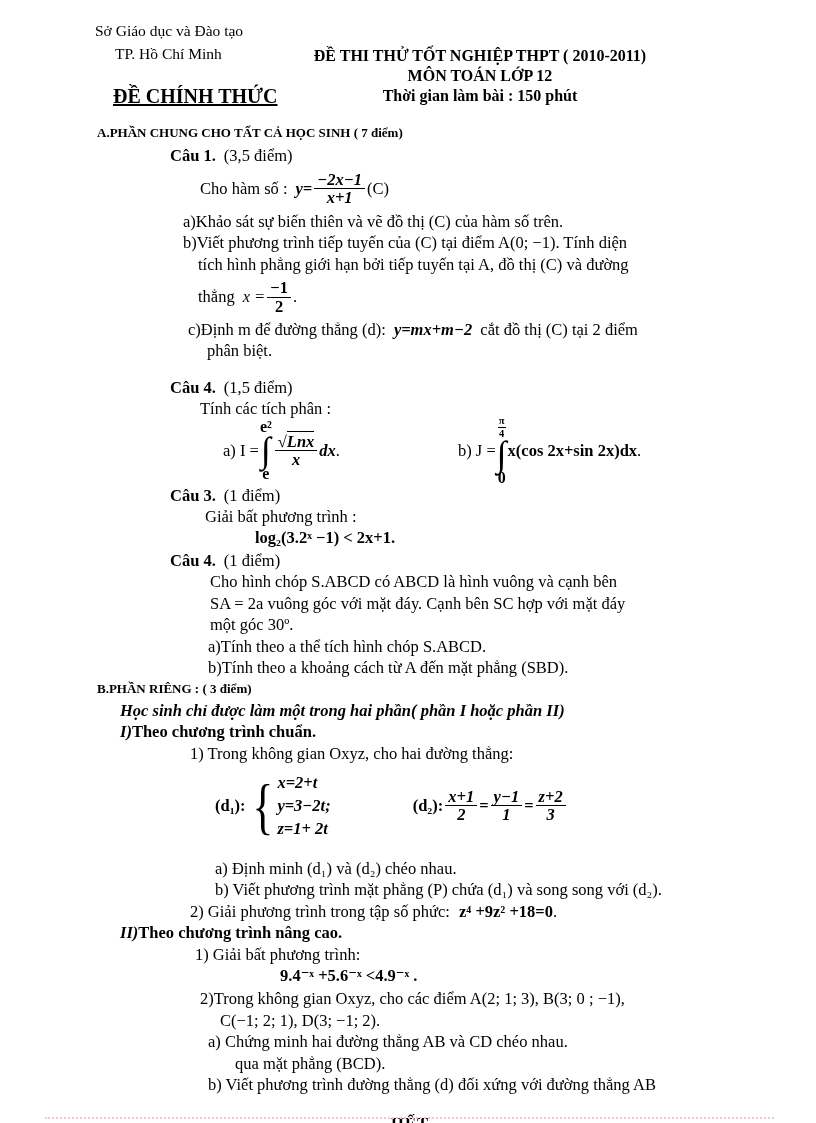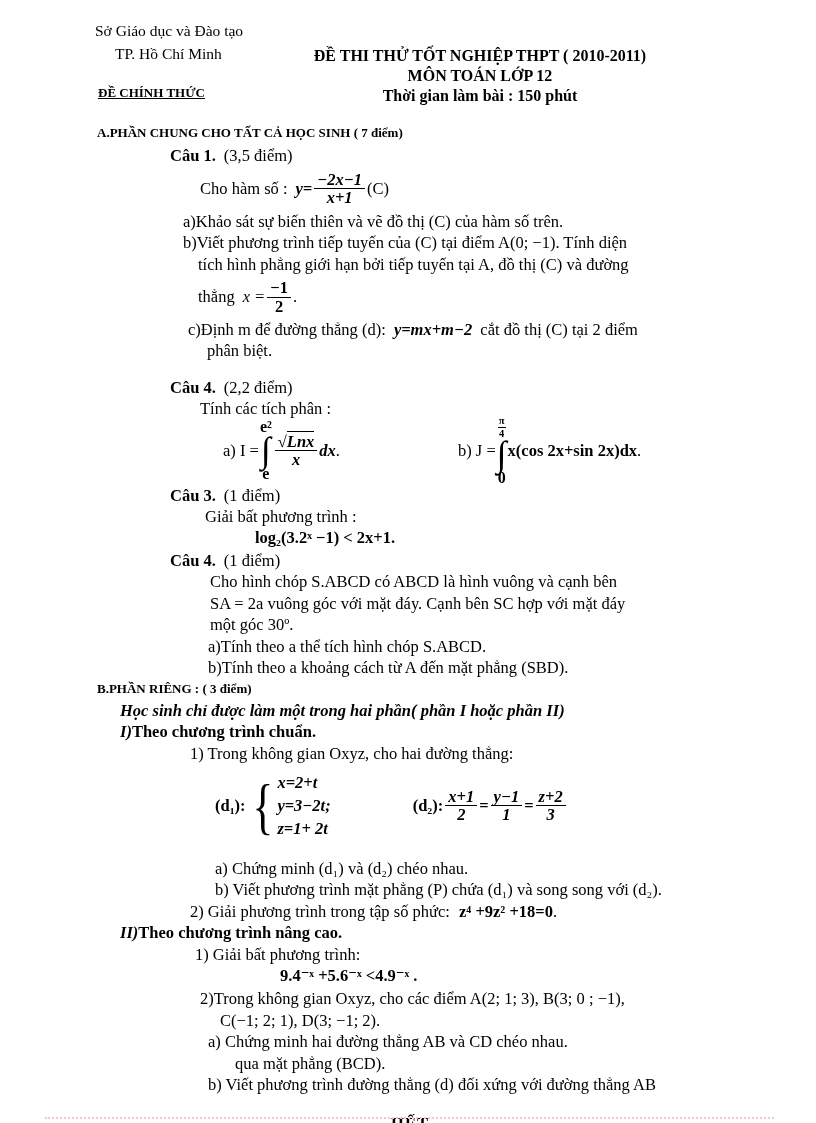--- a/index.html
+++ b/index.html
@@ -12,21 +12,21 @@
     font-family:"Liberation Serif","DejaVu Serif",serif;
     font-size:16.5px;
     overflow:hidden;
   }
   .abs { position:absolute; white-space:nowrap; }
   .b { font-weight:bold; }
   .i { font-style:italic; }
   .u { text-decoration:underline; }
   .hdr-left1 { left:95px; top:22px; font-size:15.5px; }
   .hdr-left2 { left:115px; top:45px; font-size:15.5px; }
-  .hdr-official { left:98px; top:85px; font-size:13px; }
+  .hdr-official { left:113px; top:85px; font-size:20px; }
   .hdr-center { left:200px; top:46px; width:560px; text-align:center; font-size:16px; }
   .hdr-center .hline { line-height:20px; }
   .body-flow { position:absolute; left:95px; top:122px; width:690px; }
   .line { line-height:21.4px; white-space:nowrap; }
   .qhead .qlabel { margin-right:8px; }
   .sec-heading { font-size:13px; font-weight:bold; }
   
   .frac { display:inline-block; vertical-align:middle; text-align:center; line-height:1.05; margin:0 2px; }
   .frac .fnum { display:block; border-bottom:1.6px solid #000; padding:0 3px; }
   .frac .fden { display:block; }
@@ -99,21 +99,21 @@
         <span>.</span>
     </div>
     <div class="line" style="margin-left:93px">
       <span>c)Định m để đường thẳng (d):</span>
       <span class="b i" style="margin:0 4px">y=mx+m−2</span>
       <span>cắt đồ thị (C) tại 2 điểm</span>
     </div>
     <div class="line" style="margin-left:112px">phân biệt.</div>
 
     <div class="line qhead" style="margin-left:75px;margin-top:15px">
-      <span class="b qlabel">Câu 4.</span><span>(2,2 điểm)</span>
+      <span class="b qlabel">Câu 4.</span><span>(1,5 điểm)</span>
     </div>
     <div class="line" style="margin-left:105px">Tính các tích phân :</div>
     <div class="int-row" style="margin-left:128px;height:62px">
       <span class="int-row">
         <span>a) I =</span>
         <span class="int-wrap">
           <span class="int-lim">e²</span>
           <span class="int-sign">∫</span>
           <span class="int-lim">e</span>
         </span>
@@ -186,21 +186,21 @@
             <span class="fden">1</span>
           </span>
         <span class="b">=</span>
         <span class="frac b i">
             <span class="fnum">z+2</span>
             <span class="fden">3</span>
           </span>
       </span>
     </div>
 
-    <div class="line" style="margin-left:120px;margin-top:10px">a) Chứng minh (d₁) và (d₂) chéo nhau.</div>
+    <div class="line" style="margin-left:120px;margin-top:10px">a) Định minh (d₁) và (d₂) chéo nhau.</div>
     <div class="line" style="margin-left:120px">b) Viết phương trình mặt phẳng (P) chứa (d₁) và song song với (d₂).</div>
     <div class="line" style="margin-left:95px">
       <span>2) Giải phương trình trong tập số phức:</span>
       <span class="b" style="margin-left:5px">z⁴ +9z² +18=0</span><span>.</span>
     </div>
 
     <div class="line b" style="margin-left:25px">
       <span class="i">II)</span><span>Theo chương trình nâng cao.</span>
     </div>
     <div class="line" style="margin-left:100px">1) Giải bất phương trình:</div>

